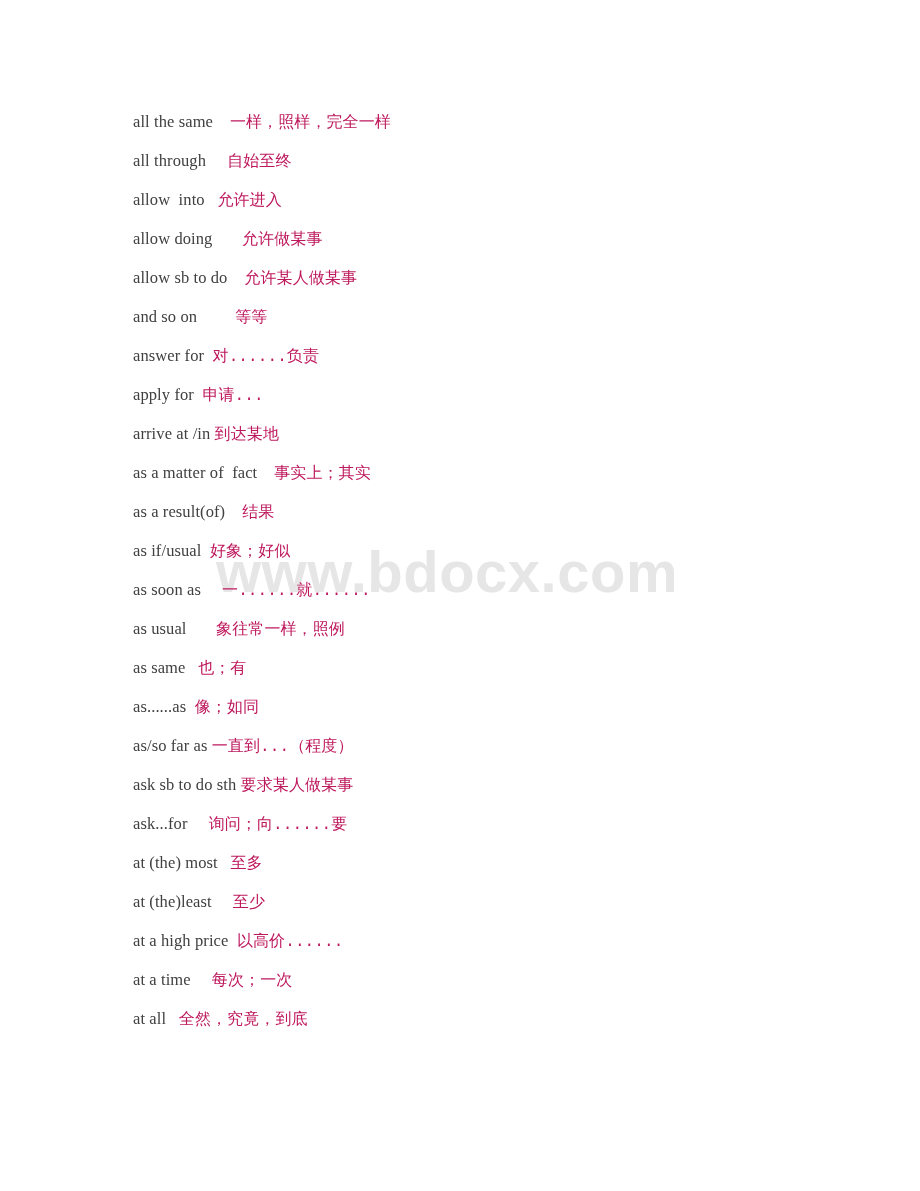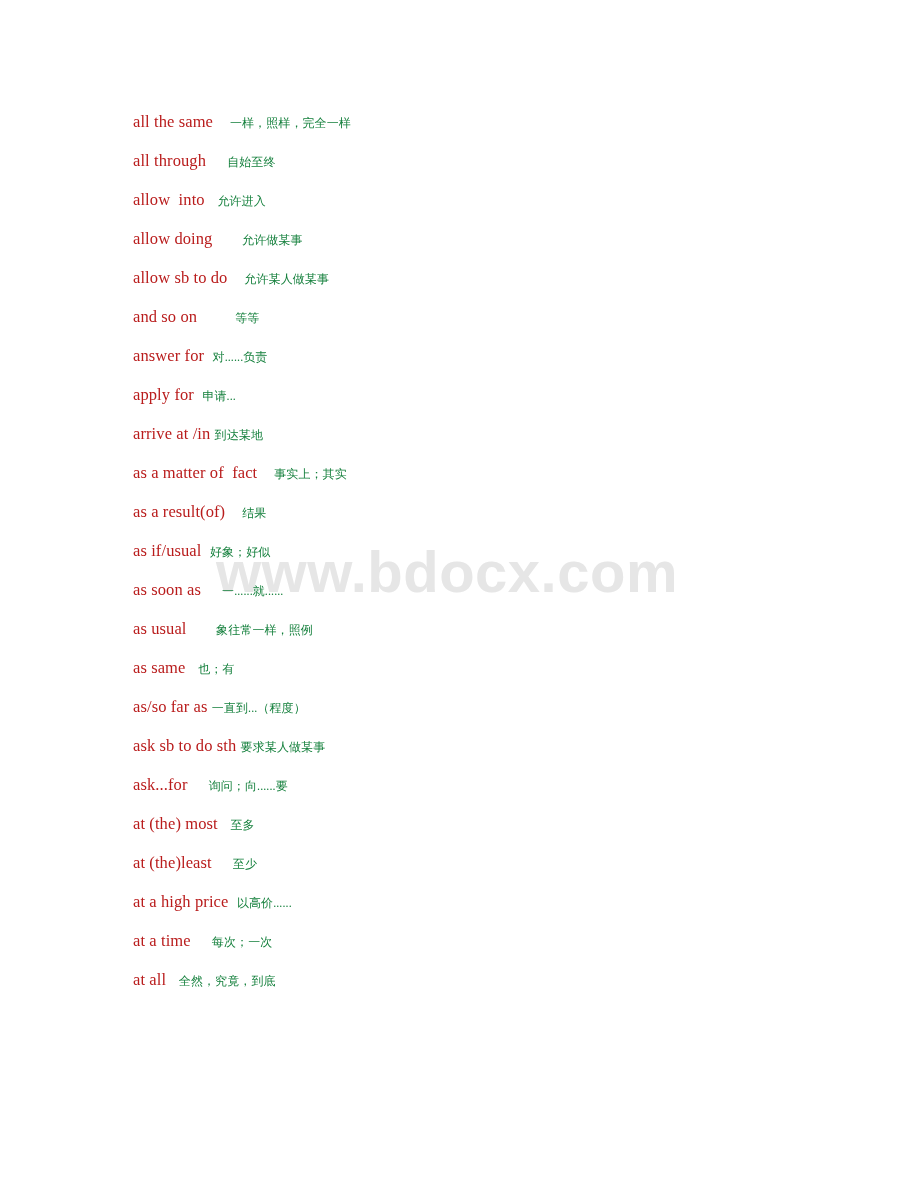--- a/index.html
+++ b/index.html
@@ -51,27 +51,27 @@
   .entry {
     font-size: 16.5px;
     line-height: 37px;
     color: #0d0d0d;
     white-space: pre;
     letter-spacing: 0.1px;
   }
 
   .entry .term {
     font-family: "Liberation Serif", "DejaVu Serif", serif;
-    color: #b91c1c;
+    color: #404040;
   }
 
   .entry .gloss {
-    font-family: Liberation Serif, serif;
-    font-size: 12px;
-    color: #15803d;
+    font-family: Liberation Mono, monospace;
+    font-size: 16px;
+    color: #be185d;
   }
 </style>
 </head>
 <body>
 
 <div class="page">
 
   <div class="watermark">www.bdocx.com</div>
 
   <div class="content">
@@ -84,20 +84,21 @@
       <div class="entry"><span class="term">and so on</span><span class="sep">         </span><span class="gloss">等等</span></div>
       <div class="entry"><span class="term">answer for</span><span class="sep">  </span><span class="gloss">对......负责</span></div>
       <div class="entry"><span class="term">apply for</span><span class="sep">  </span><span class="gloss">申请...</span></div>
       <div class="entry"><span class="term">arrive at /in</span><span class="sep"> </span><span class="gloss">到达某地</span></div>
       <div class="entry"><span class="term">as a matter of  fact</span><span class="sep">    </span><span class="gloss">事实上；其实</span></div>
       <div class="entry"><span class="term">as a result(of)</span><span class="sep">    </span><span class="gloss">结果</span></div>
       <div class="entry"><span class="term">as if/usual</span><span class="sep">  </span><span class="gloss">好象；好似</span></div>
       <div class="entry"><span class="term">as soon as</span><span class="sep">     </span><span class="gloss">一......就......</span></div>
       <div class="entry"><span class="term">as usual</span><span class="sep">       </span><span class="gloss">象往常一样，照例</span></div>
       <div class="entry"><span class="term">as same</span><span class="sep">   </span><span class="gloss">也；有</span></div>
+      <div class="entry"><span class="term">as......as</span><span class="sep">  </span><span class="gloss">像；如同</span></div>
       <div class="entry"><span class="term">as/so far as</span><span class="sep"> </span><span class="gloss">一直到...（程度）</span></div>
       <div class="entry"><span class="term">ask sb to do sth</span><span class="sep"> </span><span class="gloss">要求某人做某事</span></div>
       <div class="entry"><span class="term">ask...for</span><span class="sep">     </span><span class="gloss">询问；向......要</span></div>
       <div class="entry"><span class="term">at (the) most</span><span class="sep">   </span><span class="gloss">至多</span></div>
       <div class="entry"><span class="term">at (the)least</span><span class="sep">     </span><span class="gloss">至少</span></div>
       <div class="entry"><span class="term">at a high price</span><span class="sep">  </span><span class="gloss">以高价......</span></div>
       <div class="entry"><span class="term">at a time</span><span class="sep">     </span><span class="gloss">每次；一次</span></div>
       <div class="entry"><span class="term">at all</span><span class="sep">   </span><span class="gloss">全然，究竟，到底</span></div>
     </div>
 

